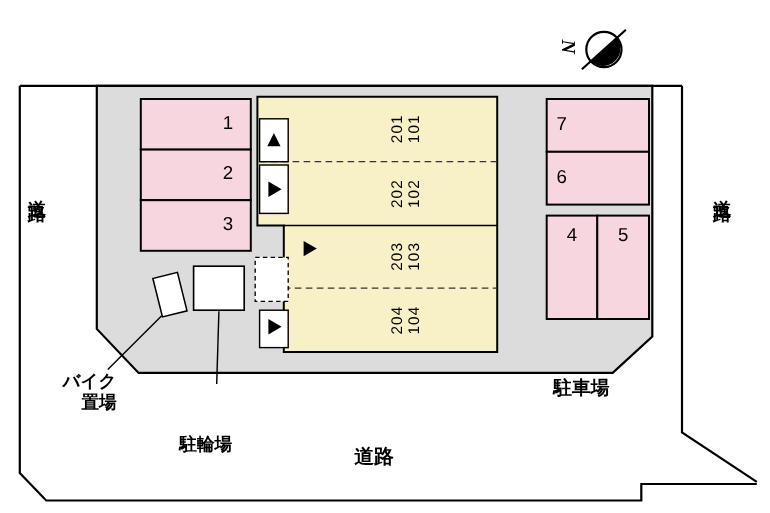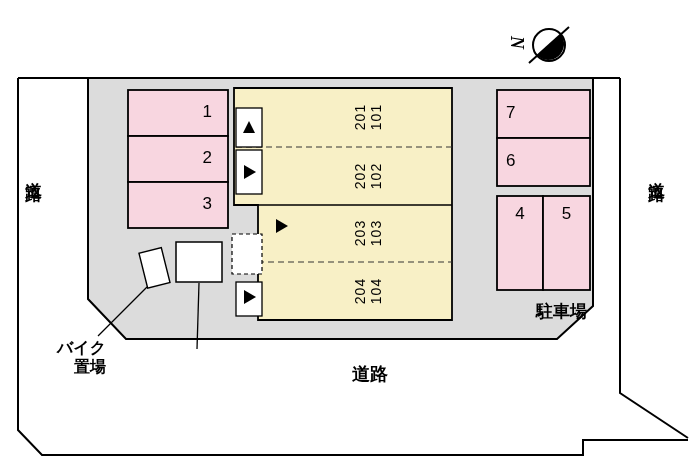--- a/index.html
+++ b/index.html
@@ -3,21 +3,21 @@
 <meta charset="utf-8">
 <style>
   html,body{margin:0;padding:0;background:#fff;}
   .canvas{
     position:relative;width:700px;height:466px;background:#fff;overflow:hidden;
     font-family:"Liberation Sans","DejaVu Sans",sans-serif;color:#000;
   }
   .canvas svg{position:absolute;left:0;top:0;}
   .label{position:absolute;font-weight:700;}
   .vert{writing-mode:vertical-rl;text-orientation:upright;letter-spacing:3px;font-size:17px;}
-  .h-label{font-size:17px;text-align:right;}
+  .h-label{font-size:17px;text-align:left;margin-top:41px;}
   .num{position:absolute;font-weight:400;font-size:17px;}
   .num.center{text-align:center;}
   .unit{
     position:absolute;width:38px;height:34px;
     display:flex;flex-direction:column;align-items:center;justify-content:center;
     transform:rotate(-90deg);transform-origin:center center;
     font-size:14px;line-height:16px;font-weight:400;letter-spacing:1px;
   }
   .bike-label{font-size:16px;line-height:19px;text-align:right;}
 </style>
@@ -106,14 +106,15 @@
   </div>
   <div class="unit" style="left:349px;top:274px;">
     <span>204</span>
     <span>104</span>
   </div>
 
   <div class="label bike-label" style="left:40px;top:338px;width:66px;">
     <div>バイク</div>
     <div>置場</div>
   </div>
+  <div class="label h-label" style="left:163px;top:353px;width:72px;font-size:16px;">駐輪場</div>
 
 </div>
 
 </body></html>

